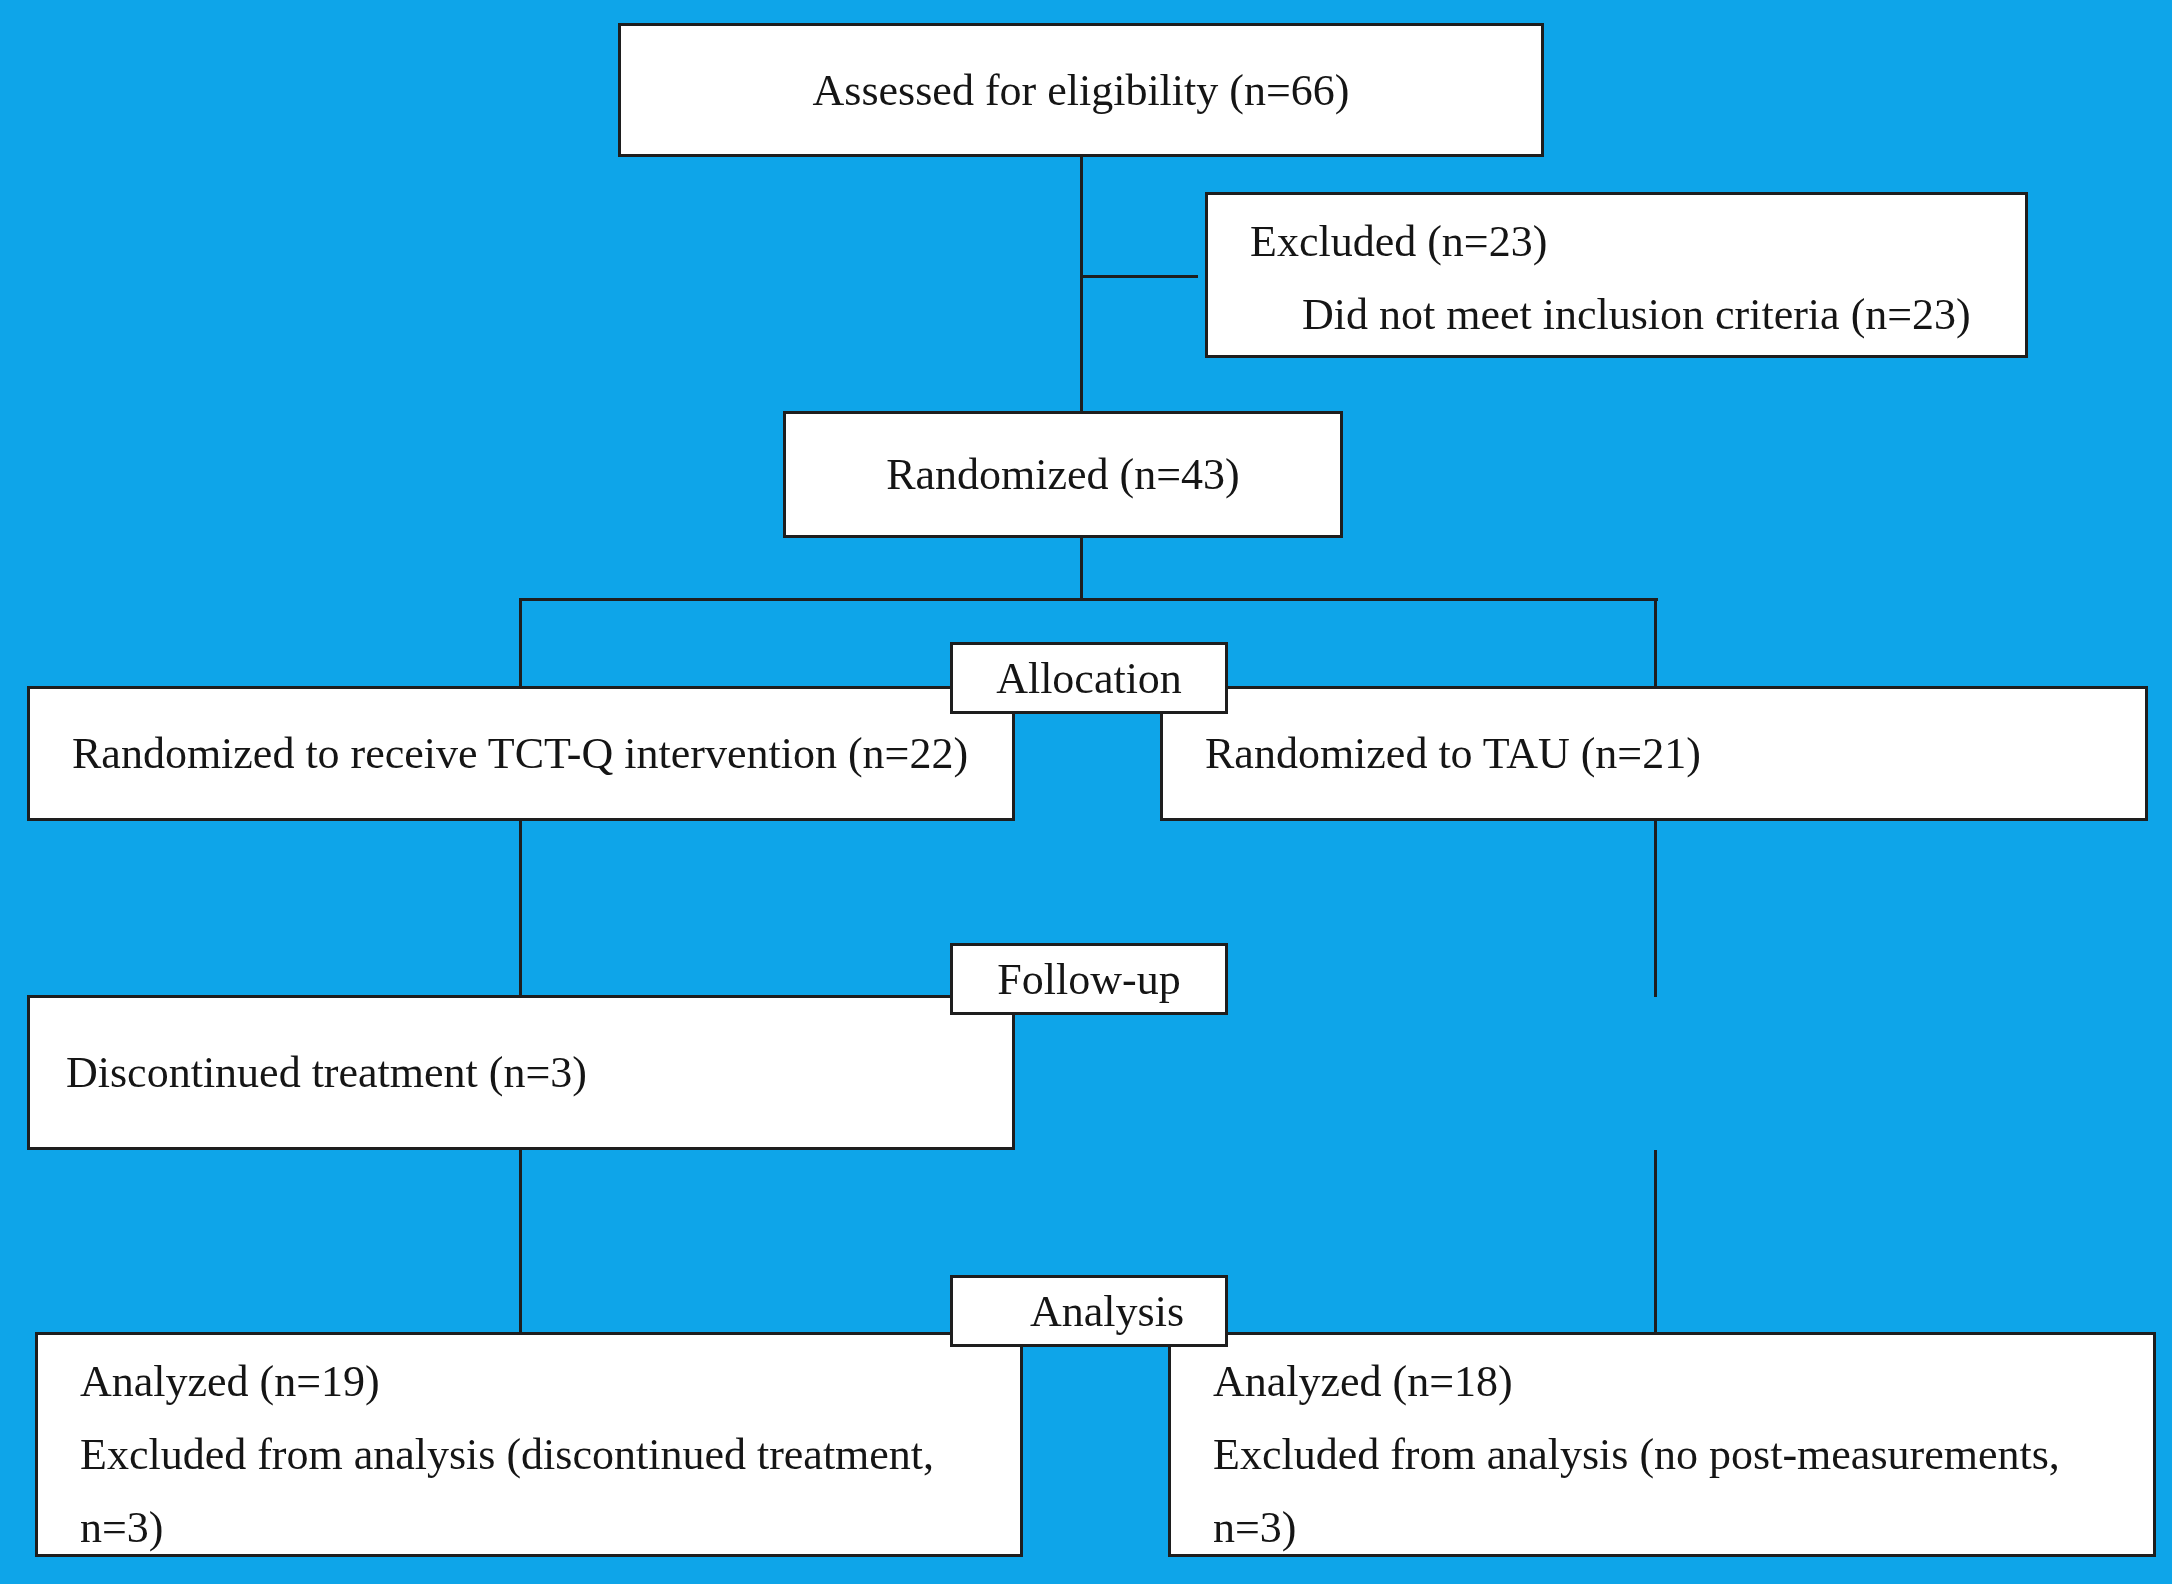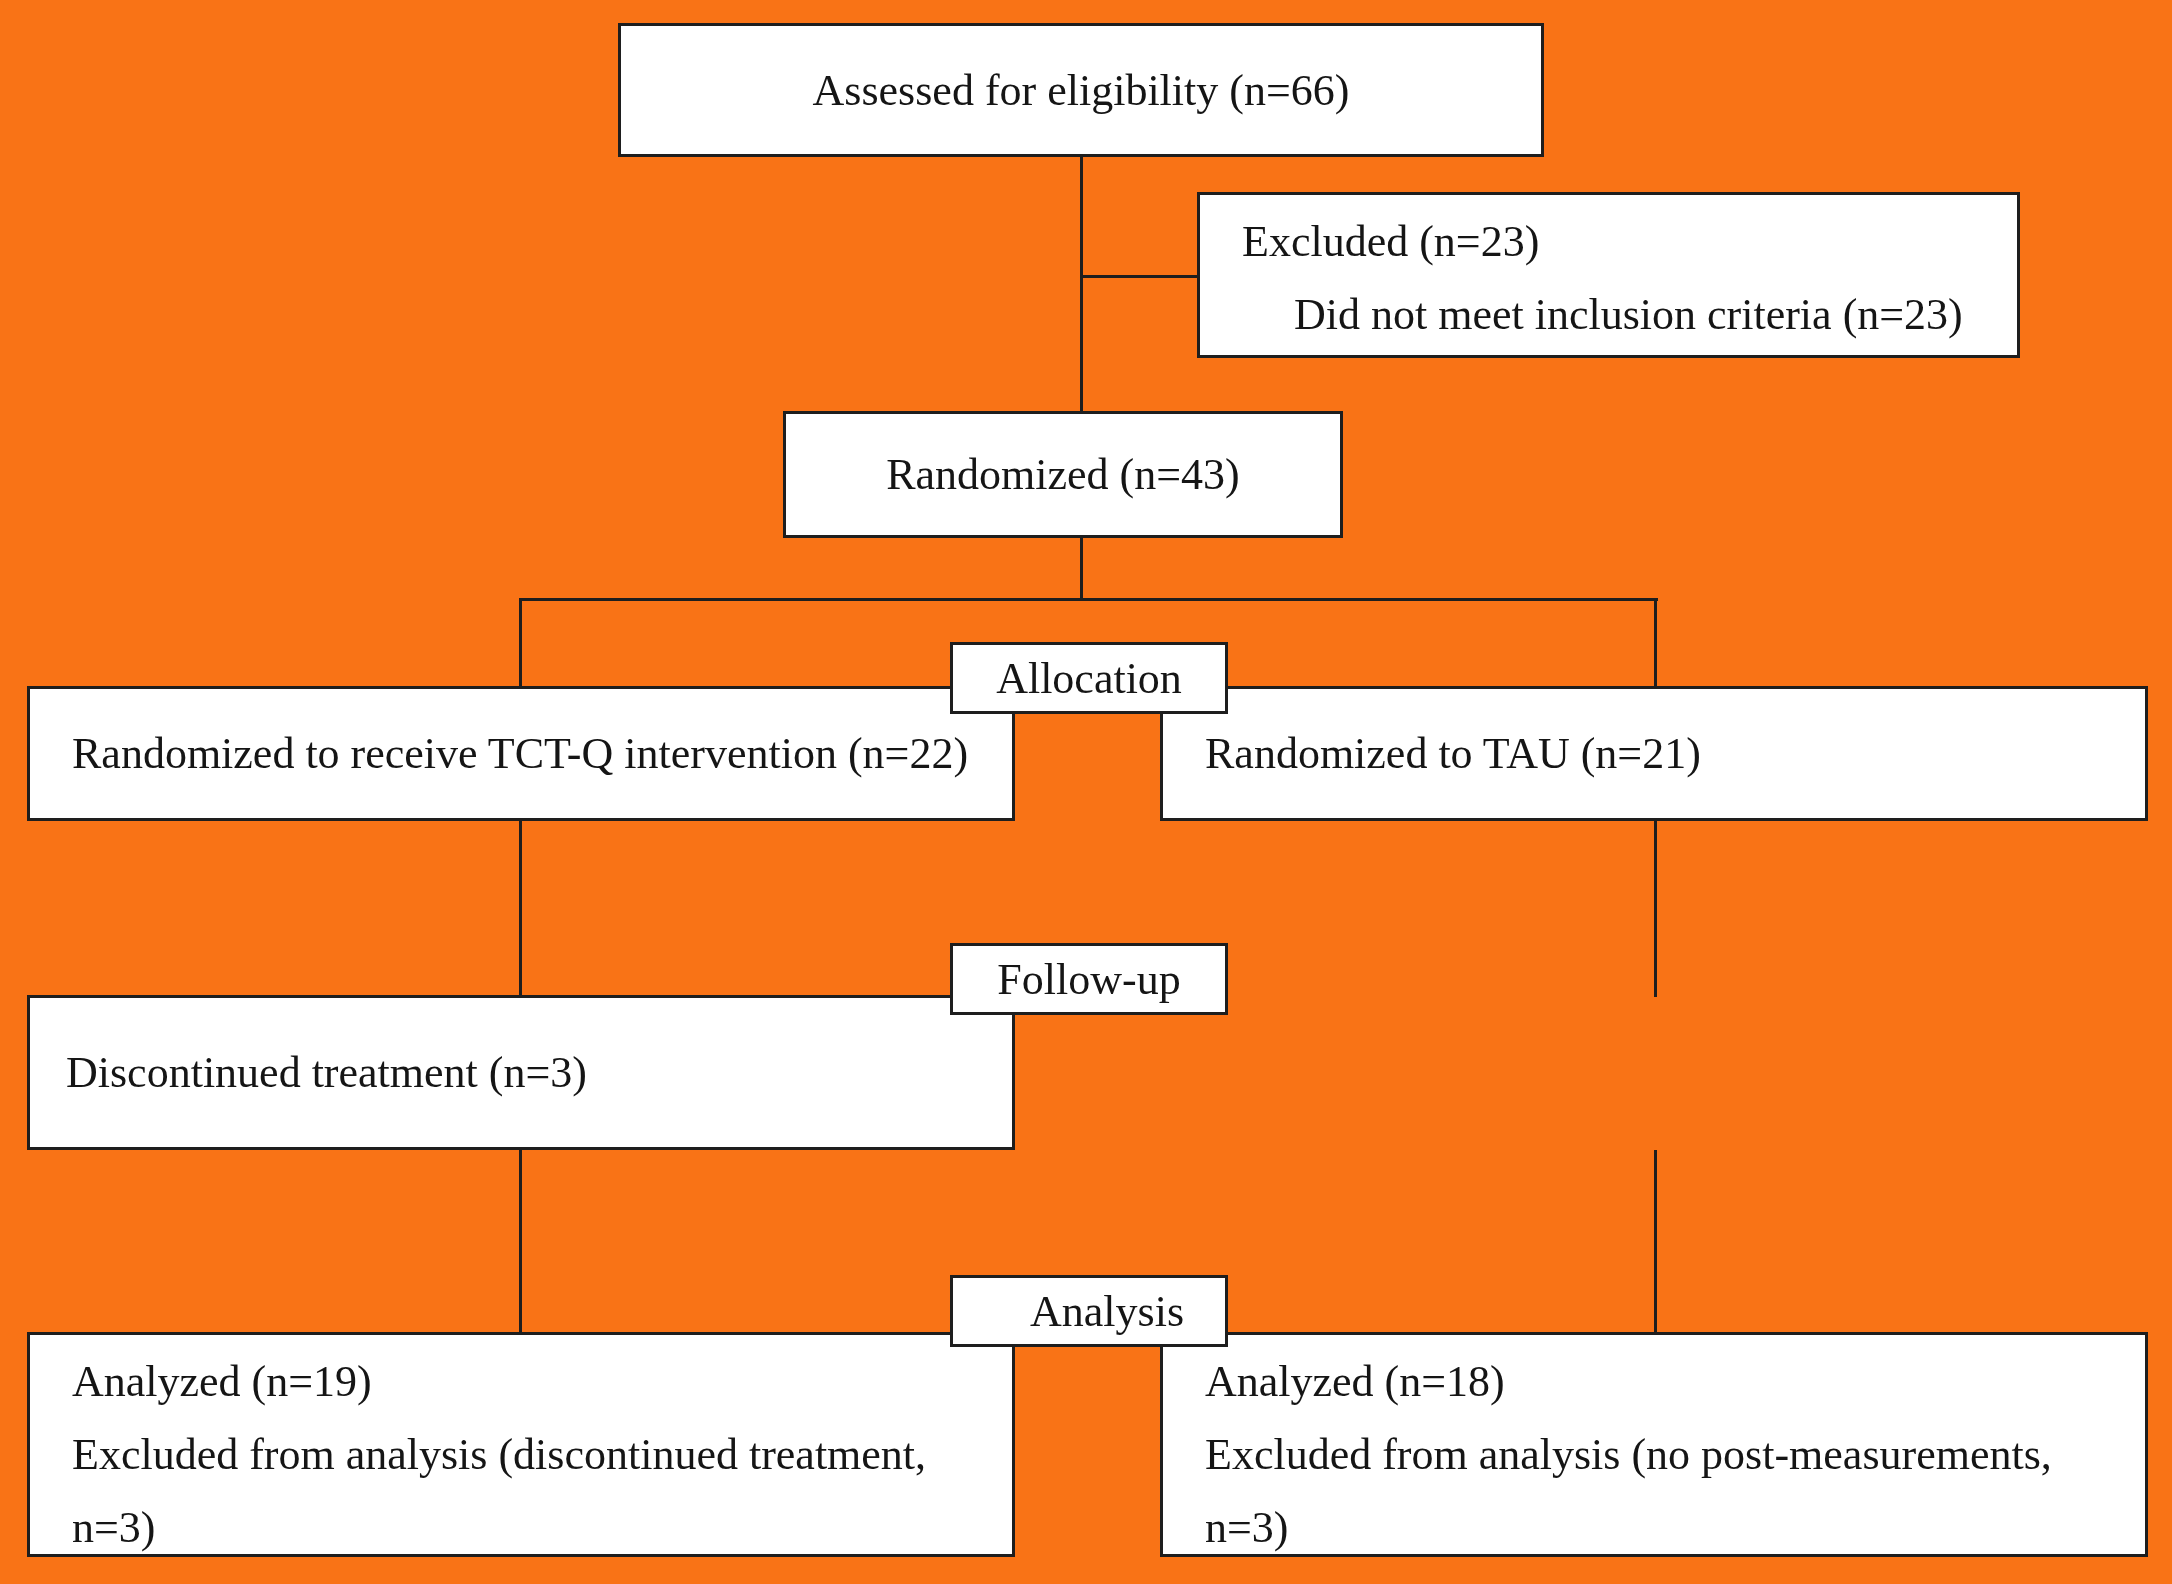--- a/index.html
+++ b/index.html
@@ -38,39 +38,40 @@
   }
   .stage-label {
     z-index: 3;
     display: flex;
     align-items: center;
     justify-content: center;
     text-align: left;
   }
   .multiline {
     padding: 10px 16px 12px 42px;
+    margin-left: 8px;
   }
   .multiline .tline {
     display: block;
     line-height: 73px;
     white-space: nowrap;
   }
   .excl-line2 {
     text-indent: 52px;
   }
   .conn {
     position: absolute;
     background: #262626;
     z-index: 0;
   }
 </style>
 </head>
 <body>
 
-<div id="stage" style="background: #f97316;">
+<div id="stage" style="background: #0ea5e9;">
 
   <div class="conn" style="left: 1080px; top: 157px; width: 3px; height: 256px; background: rgb(30, 30, 30);"></div>
   <div class="conn" style="left: 1080px; top: 275px; width: 118px; height: 3px; background: rgb(30, 30, 30);"></div>
   <div class="conn" style="left: 1080px; top: 538px; width: 3px; height: 62px; background: rgb(30, 30, 30);"></div>
   <div class="conn" style="left: 519px; top: 598px; width: 1139px; height: 3px; background: rgb(30, 30, 30);"></div>
   <div class="conn" style="left: 519px; top: 598px; width: 3px; height: 90px; background: rgb(30, 30, 30);"></div>
   <div class="conn" style="left: 1654px; top: 598px; width: 3px; height: 90px; background: rgb(30, 30, 30);"></div>
   <div class="conn" style="left: 519px; top: 821px; width: 3px; height: 176px; background: rgb(30, 30, 30);"></div>
   <div class="conn" style="left: 1654px; top: 821px; width: 3px; height: 176px; background: rgb(30, 30, 30);"></div>
   <div class="conn" style="left: 519px; top: 1150px; width: 3px; height: 184px; background: rgb(30, 30, 30);"></div>

